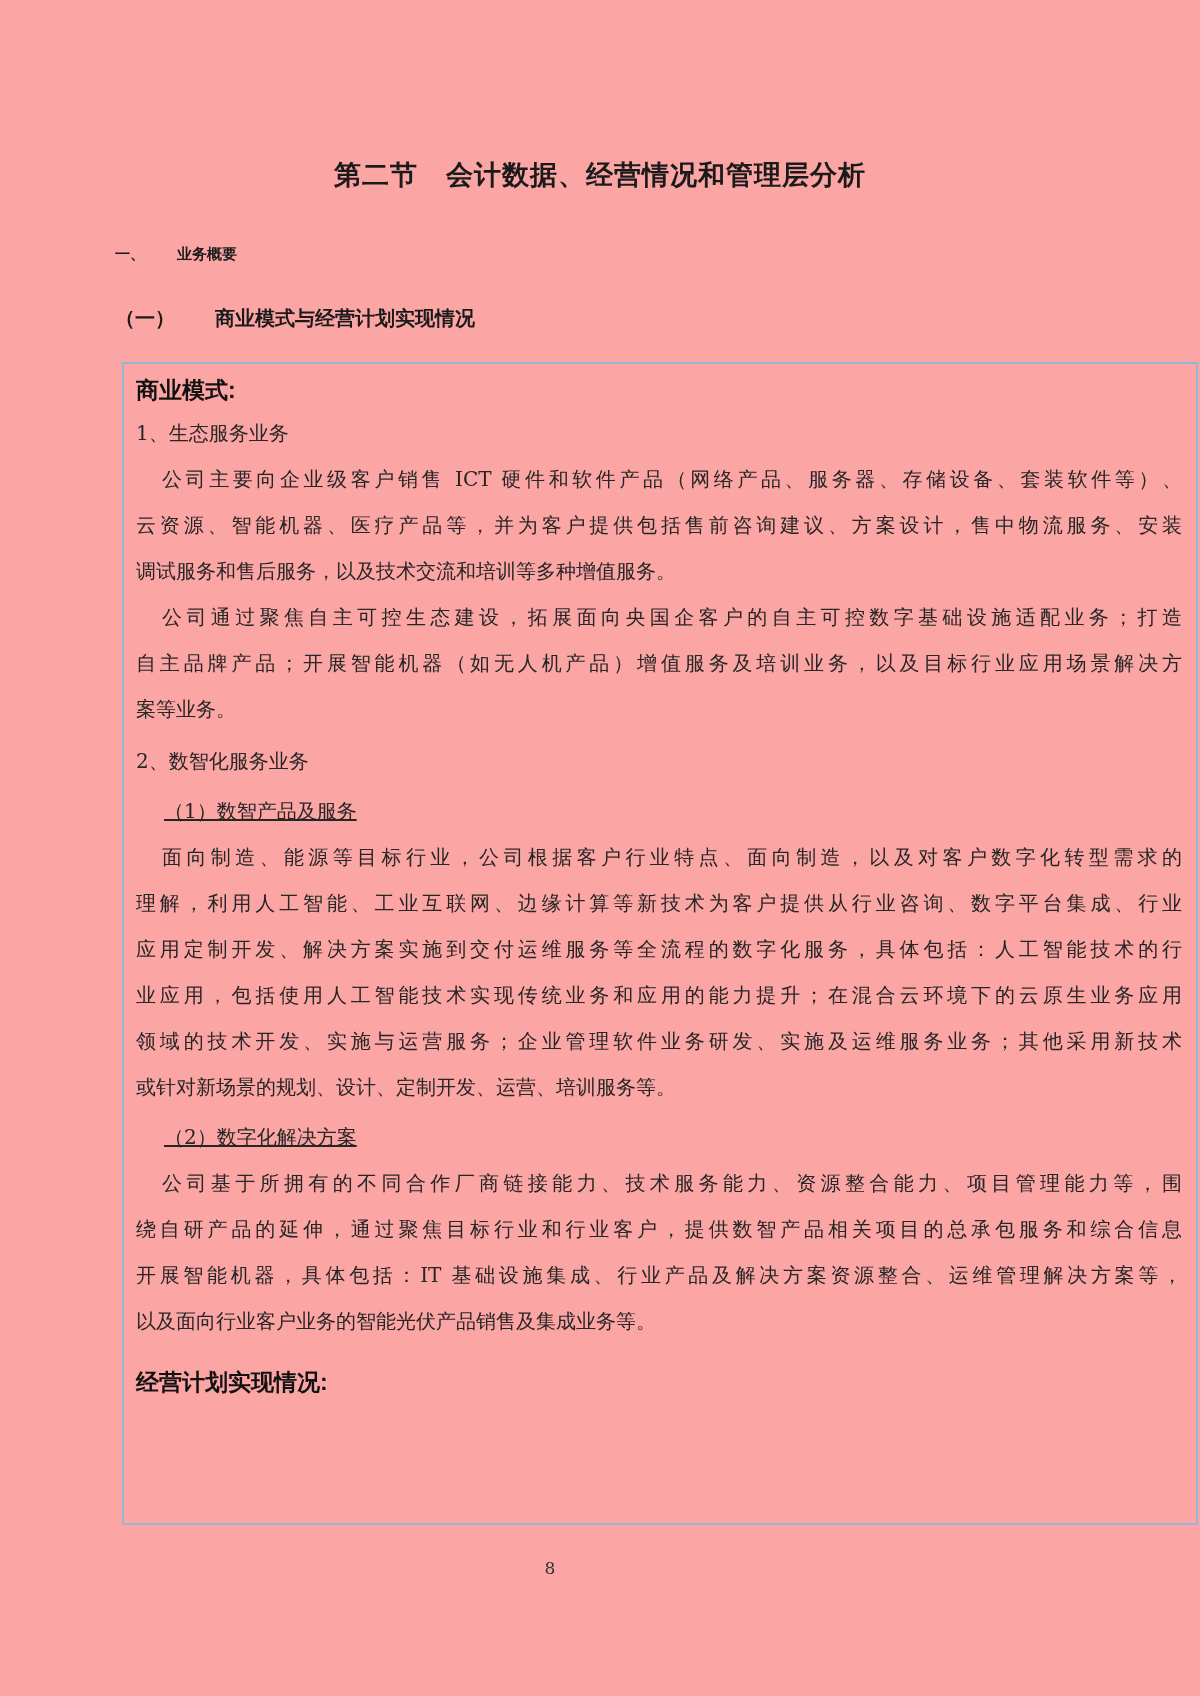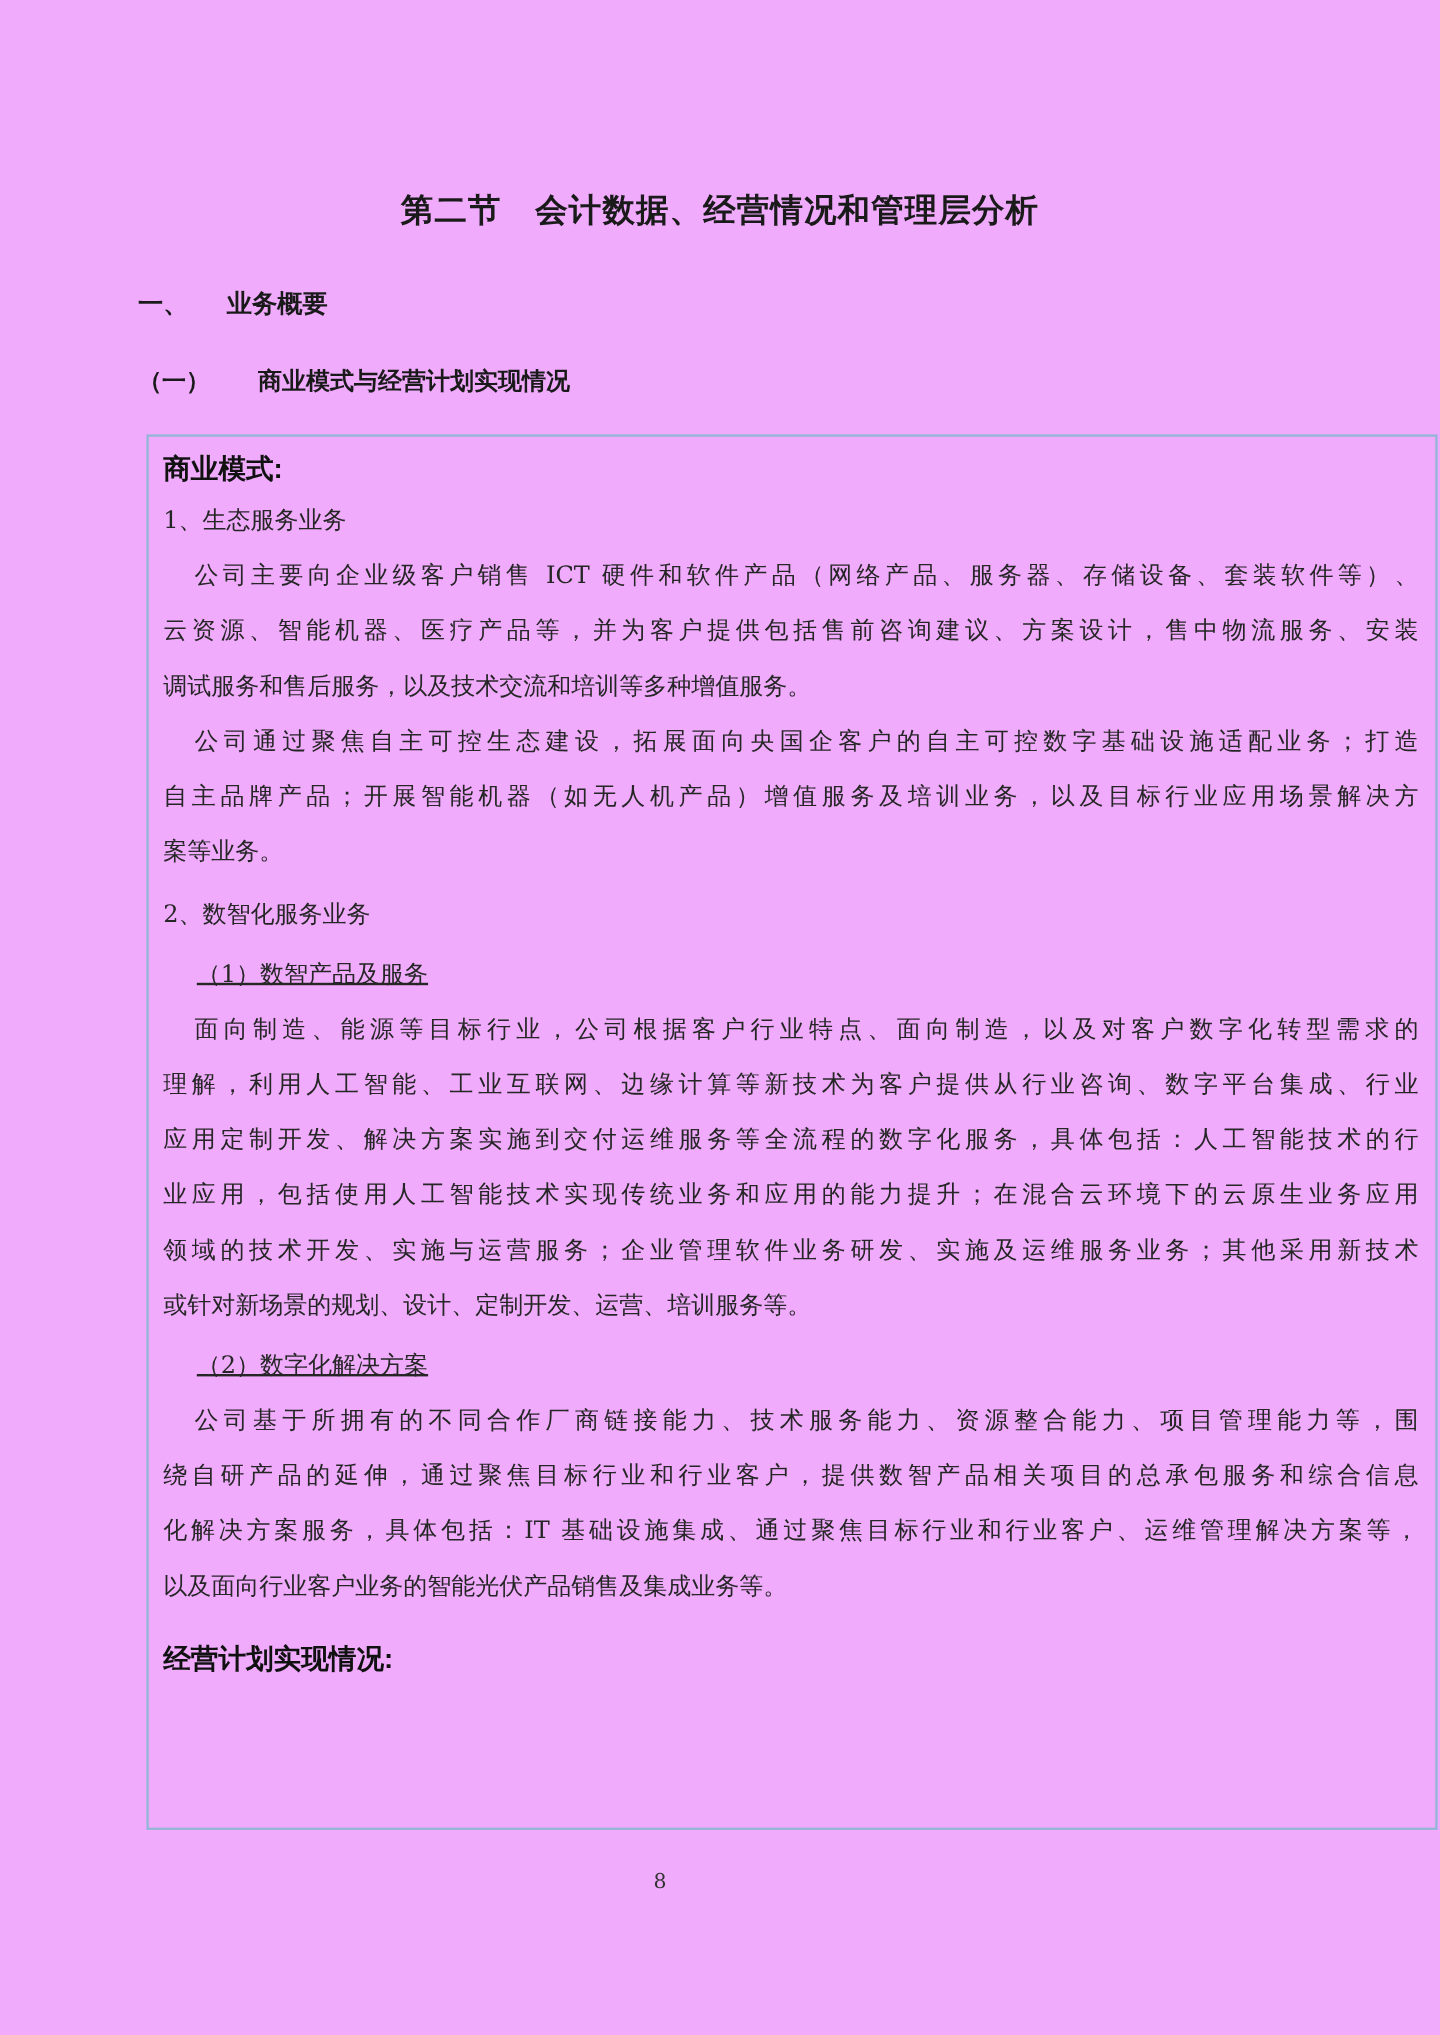--- a/index.html
+++ b/index.html
@@ -1,34 +1,34 @@
 <!DOCTYPE html>
 <html><head>
 <meta charset="utf-8">
 <style>
   html,body{margin:0;padding:0;}
   body{
     width:1200px;height:1696px;background:#ffffff;
     font-family:"DejaVu Serif","Liberation Serif",serif;
     color:#222222;
   }
-  .page{position:relative;width:1200px;height:1696px;overflow:hidden;background:#f0abfc;}
+  .page{position:relative;width:1200px;height:1696px;overflow:hidden;background:#fca5a5;}
 
   .doc-title{
     padding-top:158px;margin:0;text-align:center;
     font-family:"Liberation Sans","DejaVu Sans",sans-serif;
     font-weight:bold;font-size:27px;line-height:34px;color:#1a1a1a;
     letter-spacing:1px;
   }
   .doc-title .no{margin-right:28px;}
 
   .h-level1{
     margin:49px 0 0 115px;
     font-family:"Liberation Sans","DejaVu Sans",sans-serif;
-    font-weight:bold;font-size:21px;line-height:26px;color:#1a1a1a;
+    font-weight:bold;font-size:15px;line-height:26px;color:#1a1a1a;
   }
   .h-level1 .no{margin-right:32px;}
 
   .h-level2{
     margin:38px 0 0 115px;
     font-family:"Liberation Sans","DejaVu Sans",sans-serif;
     font-weight:bold;font-size:20px;line-height:26px;color:#1a1a1a;
   }
   .h-level2 .no{margin-right:40px;}
 
@@ -95,21 +95,21 @@
     <div class="row plain indent-paren mt4">（1）数智产品及服务</div>
     <div class="row fill indent">面向制造、能源等目标行业，公司根据客户行业特点、面向制造，以及对客户数字化转型需求的</div>
     <div class="row fill">理解，利用人工智能、工业互联网、边缘计算等新技术为客户提供从行业咨询、数字平台集成、行业</div>
     <div class="row fill">应用定制开发、解决方案实施到交付运维服务等全流程的数字化服务，具体包括：人工智能技术的行</div>
     <div class="row fill">业应用，包括使用人工智能技术实现传统业务和应用的能力提升；在混合云环境下的云原生业务应用</div>
     <div class="row fill">领域的技术开发、实施与运营服务；企业管理软件业务研发、实施及运维服务业务；其他采用新技术</div>
     <div class="row plain">或针对新场景的规划、设计、定制开发、运营、培训服务等。</div>
     <div class="row plain indent-paren mt4">（2）数字化解决方案</div>
     <div class="row fill indent">公司基于所拥有的不同合作厂商链接能力、技术服务能力、资源整合能力、项目管理能力等，围</div>
     <div class="row fill">绕自研产品的延伸，通过聚焦目标行业和行业客户，提供数智产品相关项目的总承包服务和综合信息</div>
-    <div class="row fill">化解决方案服务，具体包括：IT 基础设施集成、通过聚焦目标行业和行业客户、运维管理解决方案等，</div>
+    <div class="row fill">开展智能机器，具体包括：IT 基础设施集成、行业产品及解决方案资源整合、运维管理解决方案等，</div>
     <div class="row plain">以及面向行业客户业务的智能光伏产品销售及集成业务等。</div>
 
     <div class="box-h box-h2">经营计划实现情况:</div>
 
   </div>
 
   <div class="page-number">8</div>
 
 </div>
 

